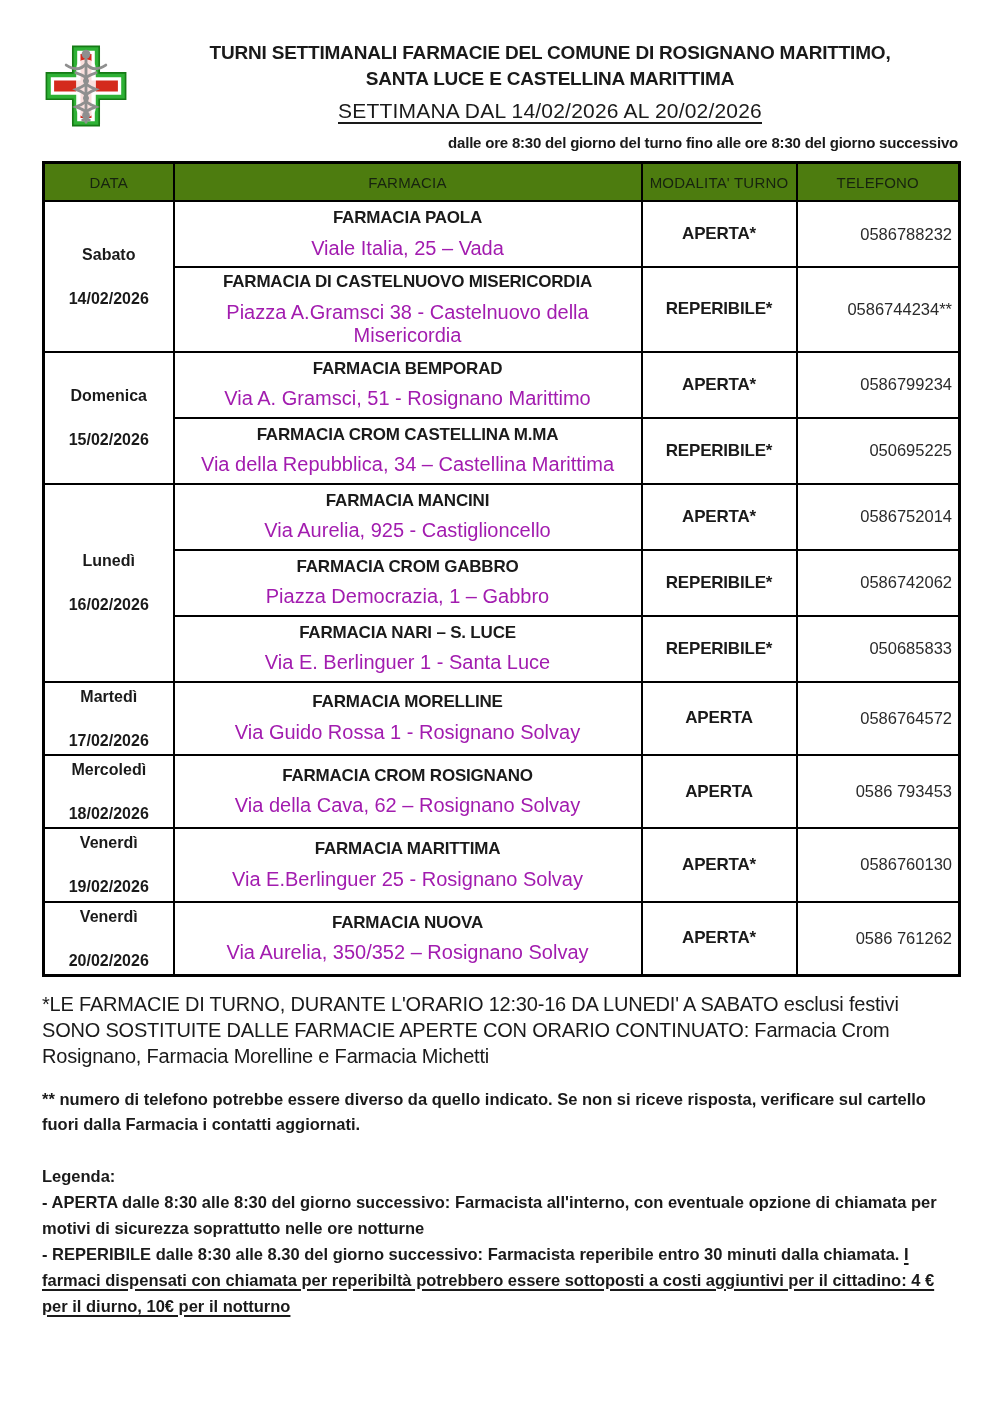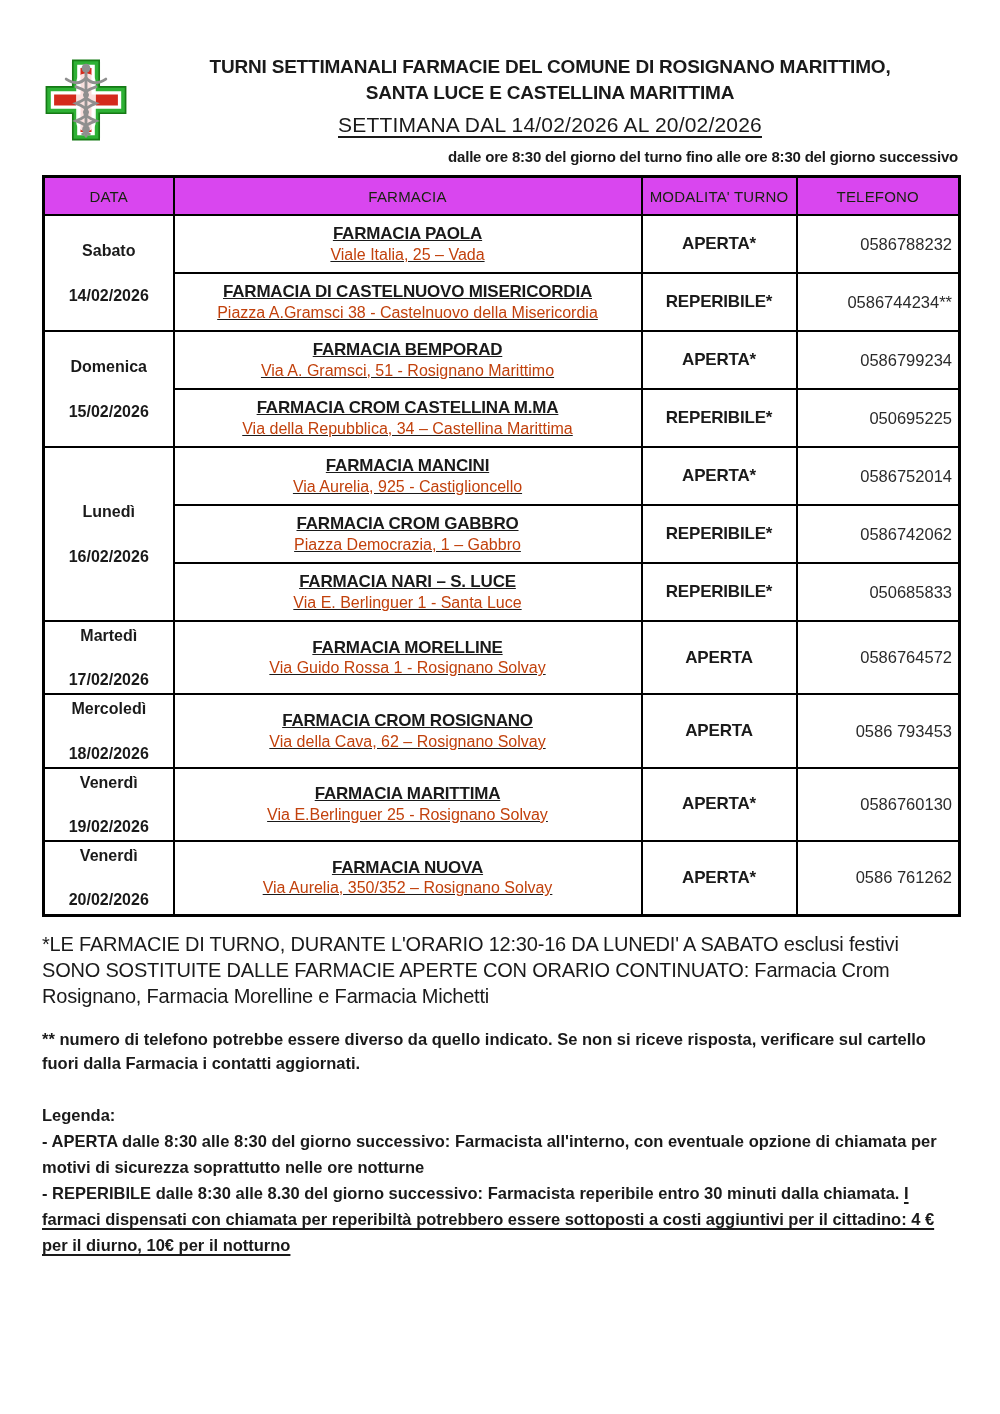--- a/index.html
+++ b/index.html
@@ -1,45 +1,45 @@
 <!DOCTYPE html>
 <html><head>
 <meta charset="utf-8">
 <style>
   html,body{margin:0;padding:0;}
   body{
     width:1000px;height:1414px;background:#ffffff;
     font-family:"Liberation Sans", sans-serif;color:#1a1a1a;
     overflow:hidden;
   }
-  .page{padding:54px 42px 0 42px;box-sizing:border-box;}
+  .page{padding:40px 42px 0 42px;box-sizing:border-box;}
 
   
   .hdr{display:flex;align-items:flex-start;}
   .logo{flex:0 0 100px;width:100px;padding-top:2px;}
   .titles{flex:1;text-align:center;}
   .title-line{font-size:19px;font-weight:bold;letter-spacing:-0.2px;line-height:1.35;}
   .week-line{display:inline-block;font-size:21px;font-weight:normal;margin-top:8px;
     text-decoration:underline;text-decoration-thickness:2px;text-underline-offset:4px;letter-spacing:0.2px;}
   .subtitle{text-align:right;font-size:15px;font-weight:bold;letter-spacing:-0.2px;}
 
   
   table.shifts{border-collapse:collapse;width:916px;margin-top:10px;border:3px solid #000;table-layout:fixed;}
   table.shifts th{
-    background:#d946ef;border:2px solid #000;height:36px;
+    background:#4d7c0f;border:2px solid #000;height:36px;
     font-size:15px;font-weight:normal;color:#17230f;letter-spacing:0.2px;padding:0 2px;
   }
   table.shifts td{border:2px solid #000;vertical-align:middle;padding:4px 6px;box-sizing:border-box;}
   col.c-data{width:130px;} col.c-farm{width:468px;} col.c-mode{width:155px;} col.c-tel{width:163px;}
   td.datecell{text-align:center;font-weight:bold;font-size:16px;}
   td.datecell .day{line-height:1.2;}
   td.datecell .date{line-height:1.2;margin-top:25px;}
-  td.pharm{text-align:center;height:58px;text-decoration:underline;}
+  td.pharm{text-align:center;height:66px;}
   .pname{font-size:17px;font-weight:bold;letter-spacing:-0.2px;line-height:1.15;}
-  .paddr{font-size:16px;font-weight:normal;margin-top:2px;color:#c2410c;line-height:1.15;}
+  .paddr{font-size:20px;font-weight:normal;margin-top:9px;color:#a21caf;line-height:1.15;}
   td.mode{text-align:center;font-weight:bold;font-size:17px;letter-spacing:-0.2px;margin-left:22px;}
   td.phone{text-align:right;font-size:16.5px;color:#2a2a2a;}
 
   
   .note1{margin-top:14px;font-size:20px;font-weight:normal;line-height:1.3;letter-spacing:-0.2px;max-width:905px;}
   .note2{margin-top:18px;font-size:16.5px;font-weight:bold;line-height:1.5;max-width:916px;}
   .legend{margin-top:26px;font-size:16.5px;font-weight:bold;line-height:1.58;max-width:916px;}
   .underlined{text-decoration:underline;text-decoration-thickness:2px;text-underline-offset:3px;}
 </style>
 </head>

